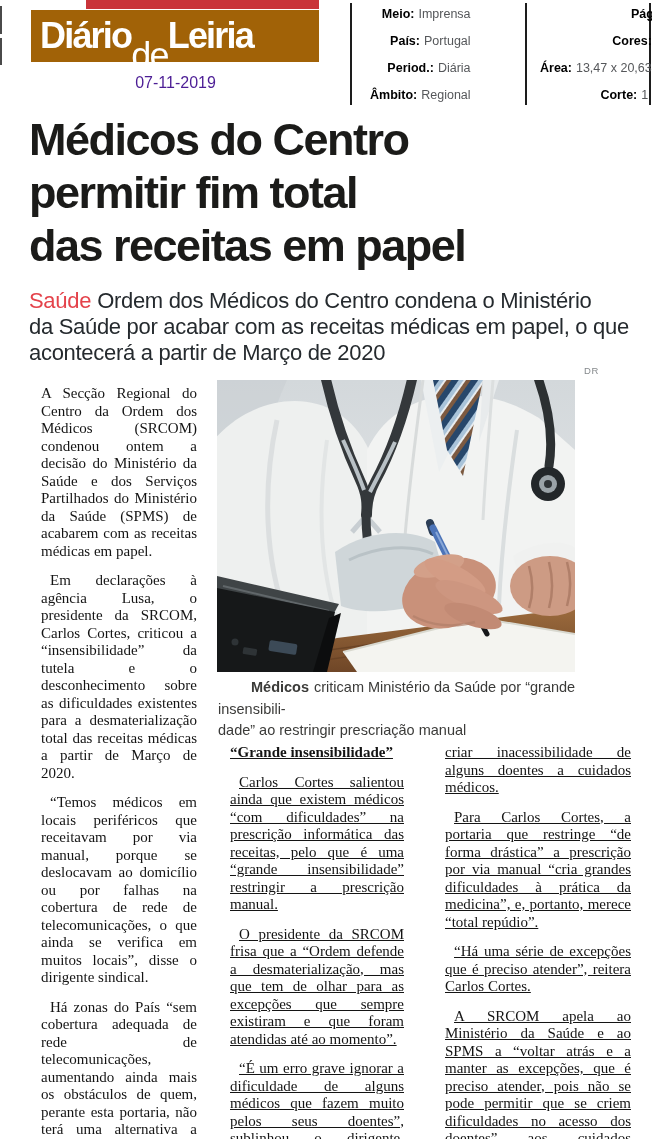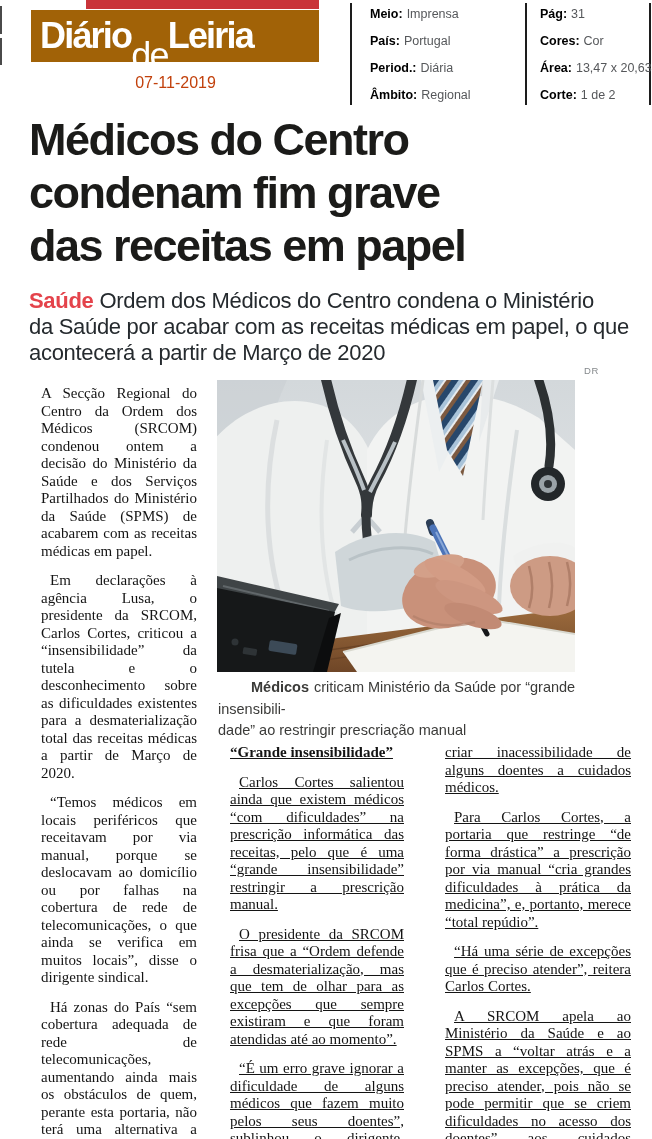--- a/index.html
+++ b/index.html
@@ -10,39 +10,39 @@
   .cropmark{position:absolute;left:0;width:2px;background:#4a4a4a;}
 
   
   .logo-strip{position:absolute;left:86px;top:0;width:233px;height:9px;background:#c9343a;}
   .logo-box{position:absolute;left:31px;top:10px;width:288px;height:52px;background:#a16207;
             display:flex;align-items:center;padding-left:9px;box-sizing:border-box;}
   .logo-box span{color:#ffffff;font-size:36px;line-height:52px;letter-spacing:-1.8px;white-space:nowrap;}
   .logo-b{font-weight:bold;}
   .logo-r{font-weight:normal;margin-top:40px;}
   .issue-date{position:absolute;left:88px;top:74px;width:175px;text-align:center;
-              font-size:16px;color:#c2410c;}
+              font-size:16px;color:#4c1d95;}
 
   
   .vbar{position:absolute;top:3px;height:102px;width:2px;background:#1d1d1d;}
   .meta-col{position:absolute;top:7px;font-size:12.5px;}
-  .meta-row{margin-bottom:13px;white-space:nowrap;}
+  .meta-row{margin-bottom:13px;white-space:nowrap;text-align:right;}
   .meta-label{font-weight:bold;color:#000;margin-right:4px;}
   .meta-value{color:#55575a;}
 
   
   .headline{position:absolute;left:29px;top:113px;width:560px;
             font-weight:bold;font-size:45px;line-height:53px;letter-spacing:-1.5px;color:#1b1b19;}
   .headline div{white-space:nowrap;}
 
   
   .lead{position:absolute;left:29px;top:288px;width:615px;
         font-size:22px;line-height:26px;letter-spacing:-0.3px;color:#252a2e;}
   .lead div{white-space:nowrap;}
-  .lead .tag{color:#e4434b;font-weight:bold;margin-right:6px;}
+  .lead .tag{color:#e4434b;font-weight:normal;margin-right:6px;}
 
   
   .photo-credit{position:absolute;left:499px;top:365px;width:100px;text-align:right;
                 font-size:9.5px;letter-spacing:0.6px;color:#85898c;}
   .photo{position:absolute;left:217px;top:380px;width:358px;height:292px;}
   .photo svg{display:block;width:358px;height:292px;}
 
   
   .caption{position:absolute;left:218px;top:677px;width:360px;
            font-size:14.5px;line-height:21.5px;color:#3b3b39;}
@@ -104,21 +104,21 @@
     <div class="meta-row">
       <span class="meta-label">Área:</span><span class="meta-value">13,47 x 20,63 cm²</span>
     </div>
     <div class="meta-row">
       <span class="meta-label">Corte:</span><span class="meta-value">1 de 2</span>
     </div>
   </div>
 
   <div class="headline">
     <div>Médicos do Centro</div>
-    <div>condenam fim grave</div>
+    <div>permitir fim total</div>
     <div>das receitas em papel</div>
   </div>
 
   <div class="lead">
     <div>
       <span class="tag">Saúde</span><span>Ordem dos Médicos do Centro condena o Ministério</span>
     </div>
     <div>da Saúde por acabar com as receitas médicas em papel, o que</div>
     <div>acontecerá a partir de Março de 2020</div>
   </div>

